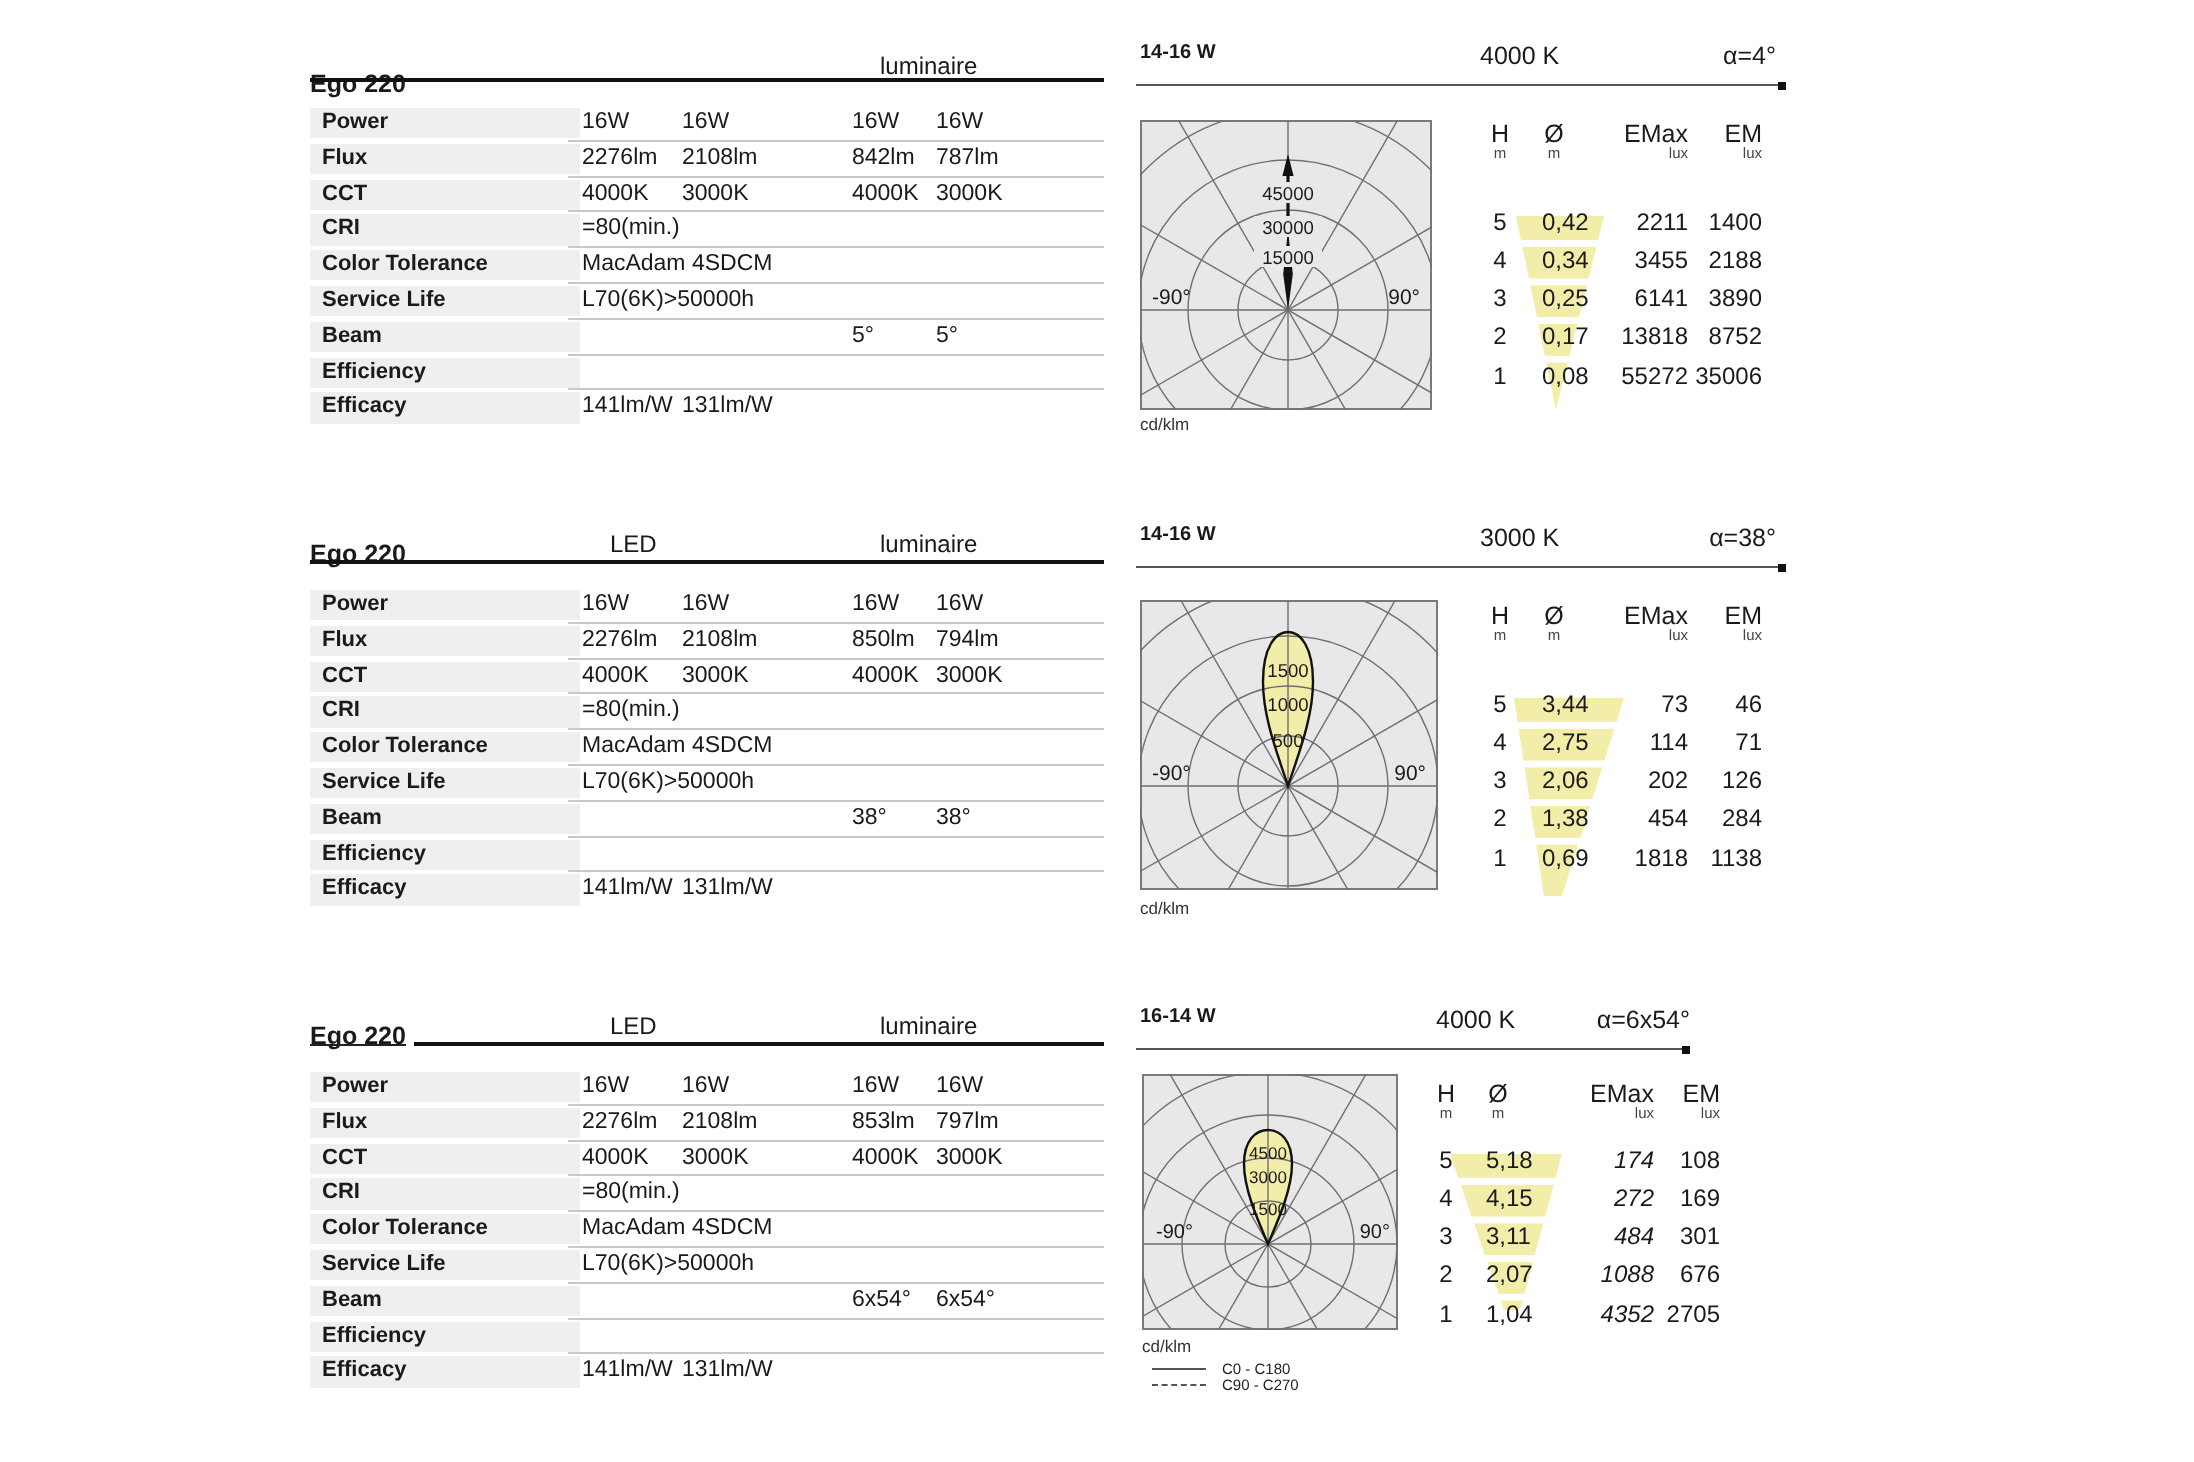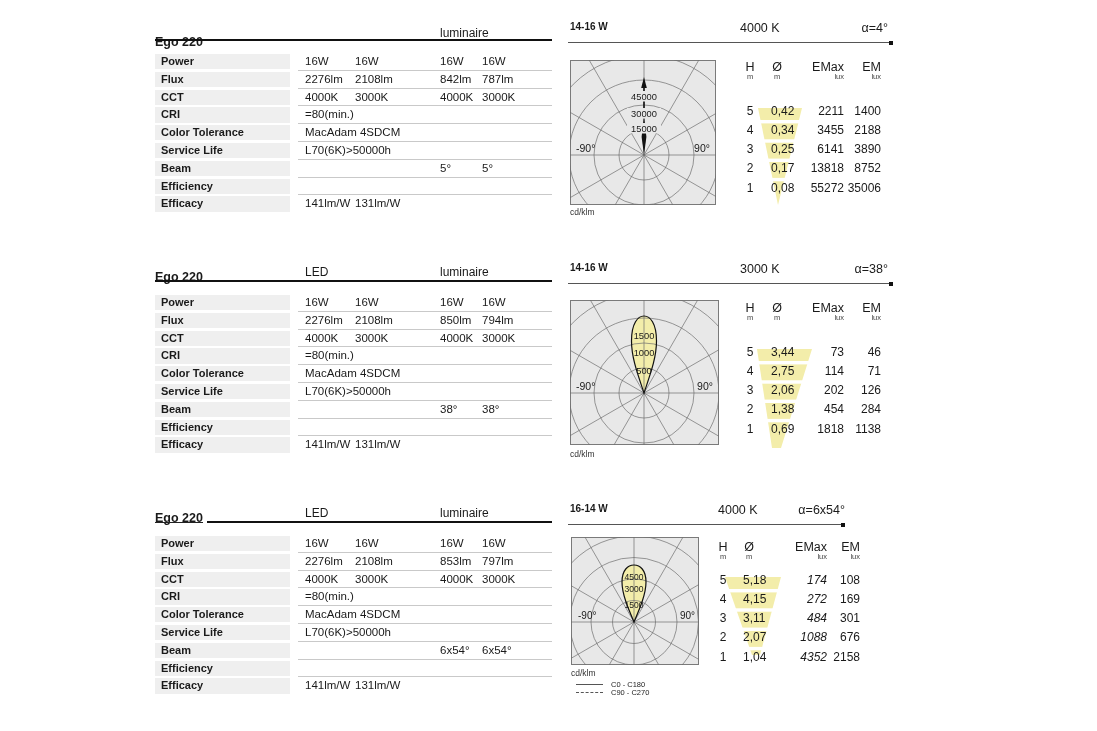--- a/index.html
+++ b/index.html
@@ -24,21 +24,21 @@
   #sec3 .spec-rule-thin { display:block; left:155px; top:40px; width:48px; height:1.2px; background:#222; }
 
   .spec-rows { left:155px; top:53px; width:397px; }
   .spec-row { position:relative; height:17.8px; }
   .spec-label {
     position:absolute; left:0; top:1px; width:135px; height:15.2px;
     background:#efefef; font-size:11px; font-weight:bold; line-height:15.2px;
     padding-left:6px; white-space:nowrap;
   }
   .spec-vals {
-    position:absolute; left:143px; right:0; top:0; height:100%;
+    position:absolute; left:129px; right:0; top:0; height:100%;
     border-bottom:1px solid #c9c9c9; font-size:11.5px;
   }
   .spec-row:last-child .spec-vals { border-bottom:none; }
   .spec-vals span { position:absolute; top:2px; white-space:nowrap; }
   .va, .vs { left:7px; } .vb { left:57px; } .vc { left:142px; } .vd { left:184px; }
 
   
   .ph-power { left:570px; top:21px; font-size:10px; font-weight:bold; }
   .ph-cct   { left:740px; top:21px; font-size:12.5px; }
   #sec3 .ph-cct { left:718px; }
@@ -572,21 +572,21 @@
     <div class="ct-row">
       <span class="cH">2</span>
       <span class="cD">2,07</span>
       <span class="cEmax">1088</span>
       <span class="cEm">676</span>
     </div>
     <div class="ct-row">
       <span class="cH">1</span>
       <span class="cD">1,04</span>
       <span class="cEmax">4352</span>
-      <span class="cEm">2158</span>
+      <span class="cEm">2705</span>
     </div>
   </div>
 
   <div class="legend">
     <div class="legend-row">
       <span class="sw solid"></span>
       <span>C0 - C180</span>
     </div>
     <div class="legend-row">
       <span class="sw dashed"></span>

